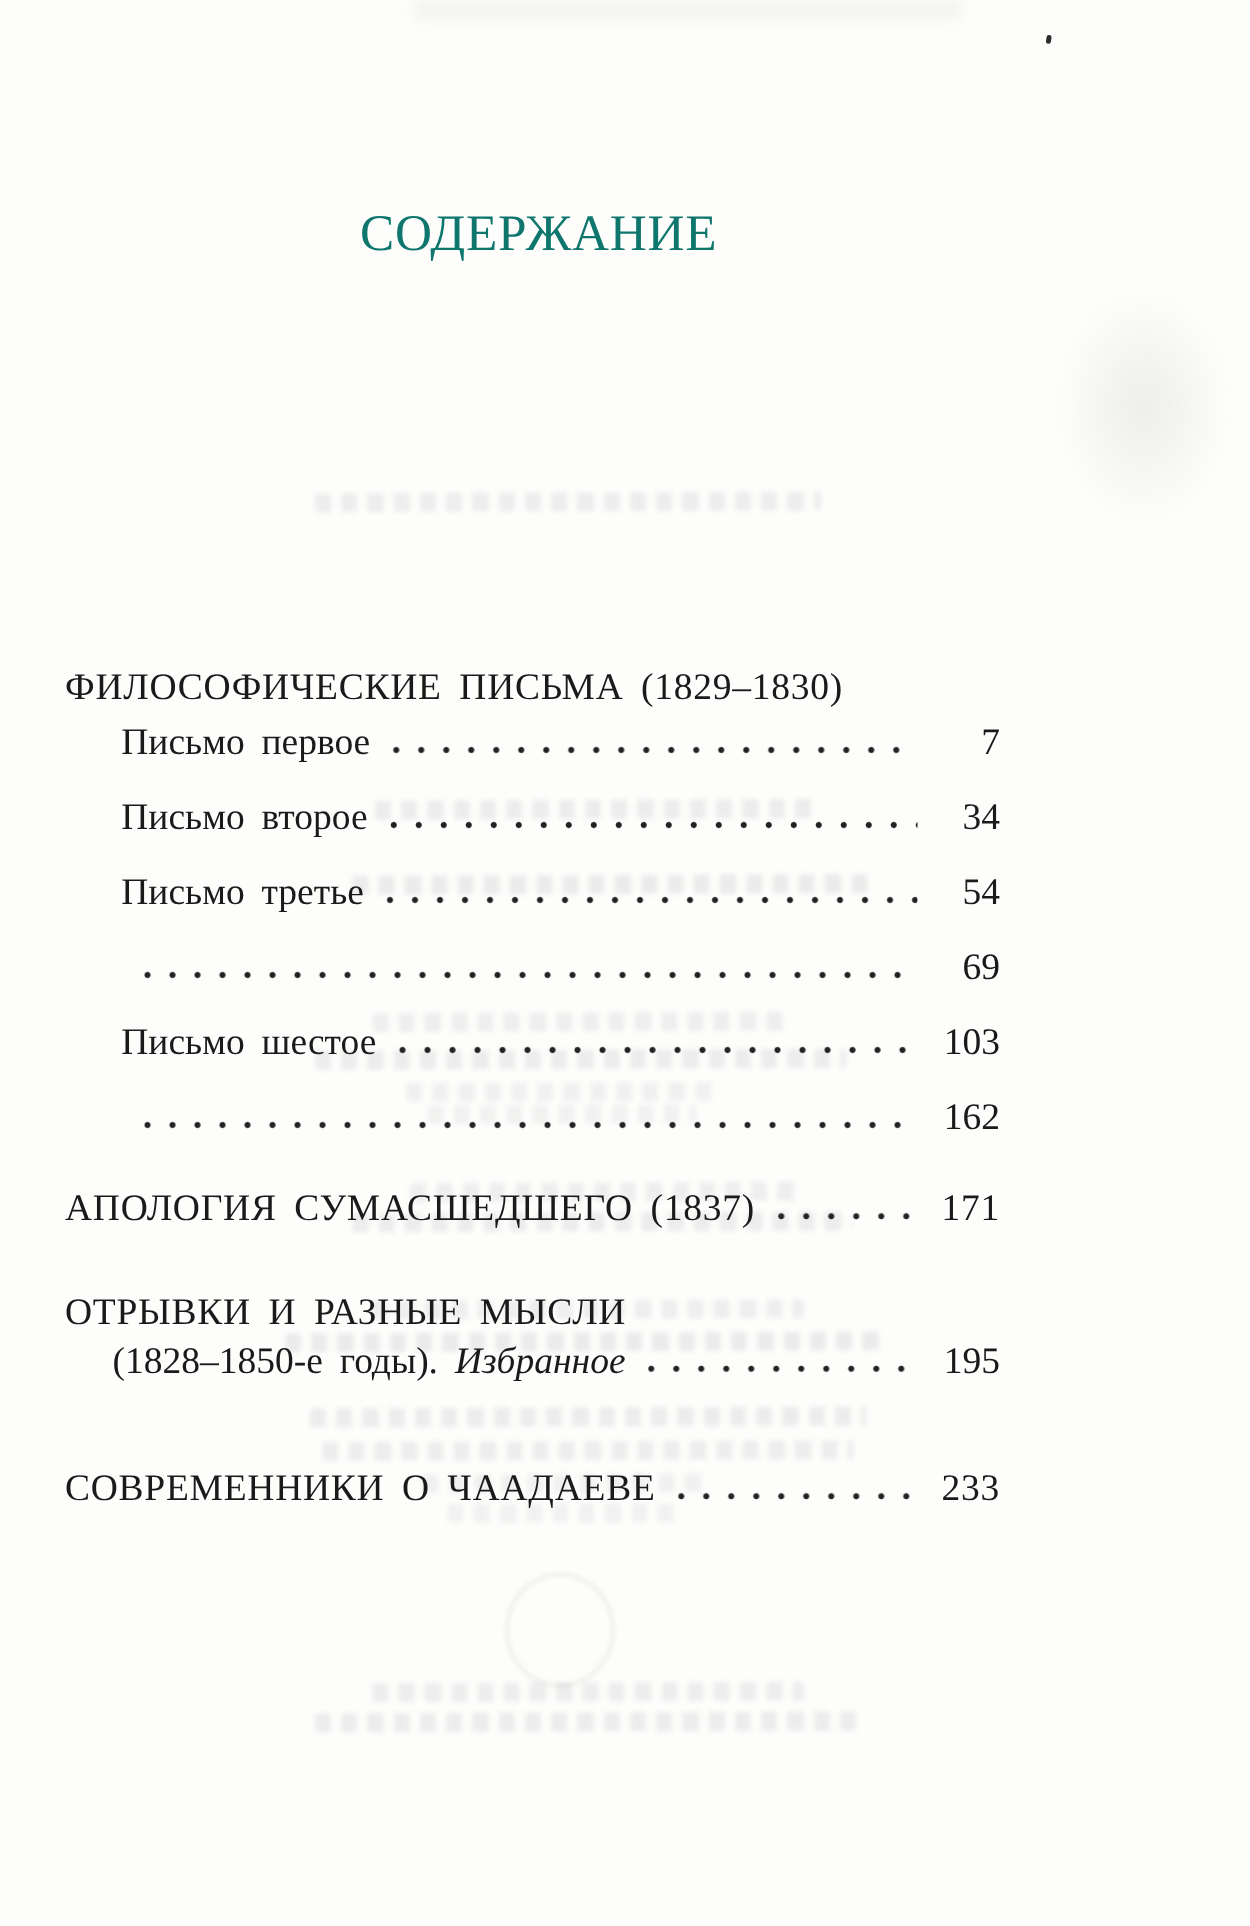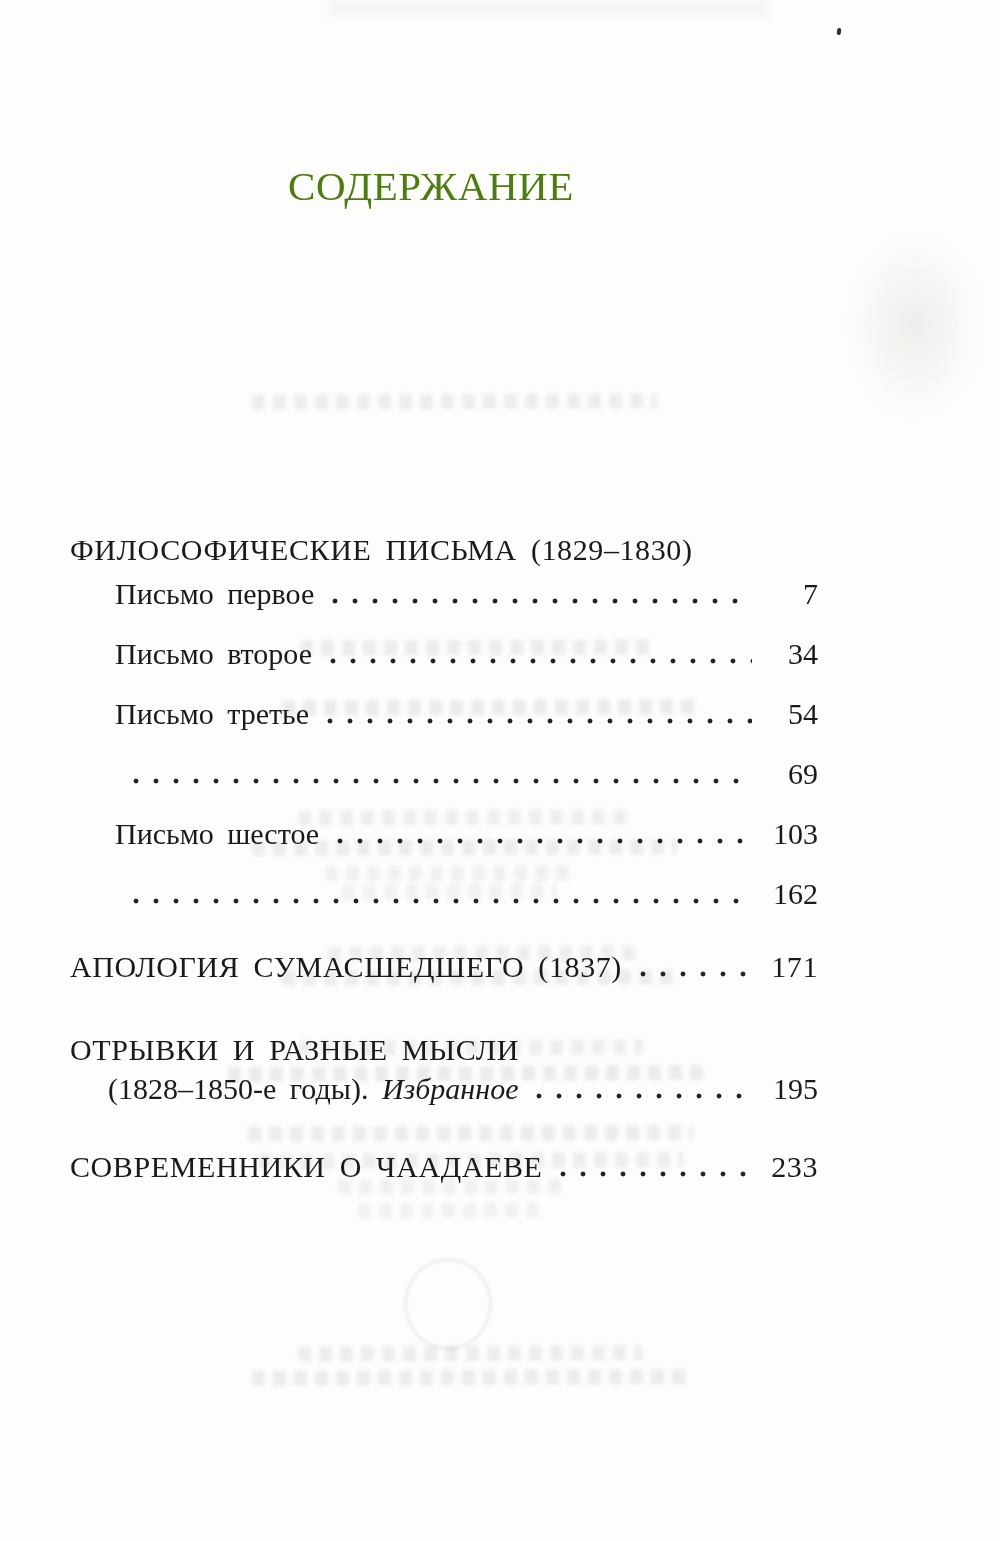--- a/index.html
+++ b/index.html
@@ -64,25 +64,25 @@
   .title {
     position: absolute;
     left: 57px; top: 163px;
     width: 748px;
     margin: 0;
     text-align: center;
     font-size: 41px;
     font-weight: normal;
     letter-spacing: 1px;
     line-height: 46px;
-    color: #4d7c0f;
+    color: #0f766e;
   }
   .toc {
     position: absolute;
-    left: 70px; top: 533px;
+    left: 52px; top: 533px;
     width: 748px;
   }
   .row {
     display: flex;
     align-items: baseline;
     line-height: 34px;
     font-size: 30px;
   }
   .caps {
     letter-spacing: 0.6px;
@@ -103,21 +103,21 @@
     min-width: 52px;
     text-align: right;
     white-space: nowrap;
     font-size: 30px;
   }
   .mt-entry-first { margin-top: 10px; }
   .mt-entry { margin-top: 26px; }
   .mt-apology { margin-top: 39px; }
   .mt-fragments { margin-top: 49px; }
   .mt-subline { margin-top: 5px; }
-  .mt-contemporaries { margin-top: 44px; }
+  .mt-contemporaries { margin-top: 68px; }
   .italic { font-style: italic; }
 </style>
 </head>
 <body>
 
 <div class="page">
 
   <div class="scan-band"></div>
   <div class="scan-smudge"></div>
   <div class="scan-speck"></div>

